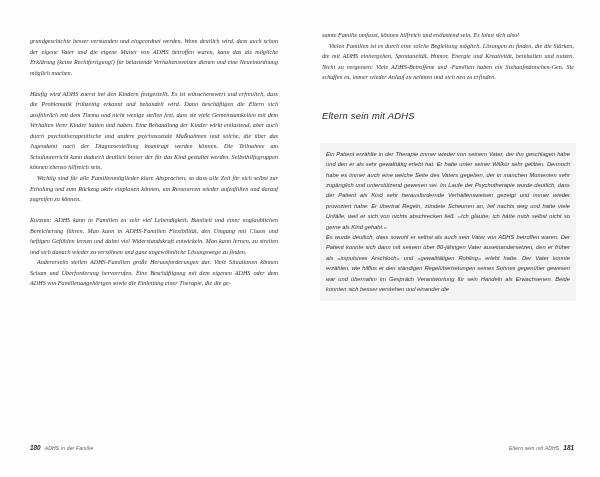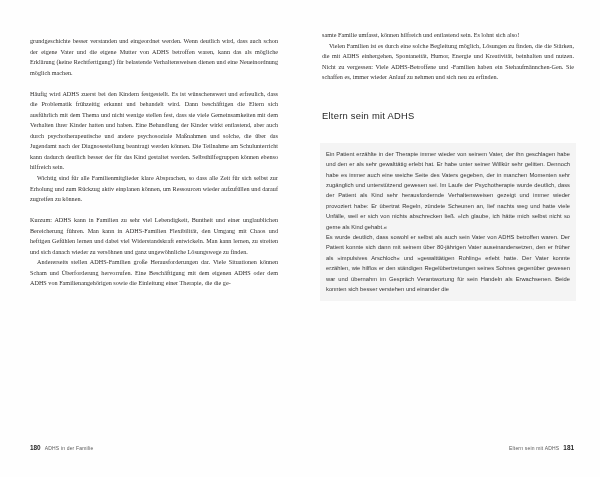--- a/index.html
+++ b/index.html
@@ -23,20 +23,21 @@
     background: #fefefe;
     display: flex;
     box-sizing: border-box;
   }
 
   .page {
     position: relative;
     box-sizing: border-box;
     height: 477px;
     background: #fefefe;
+    font-style: italic;
   }
 
   .page-left {
     width: 300px;
     padding: 36px 22px 0 30px;
   }
 
   .page-right {
     width: 300px;
     padding: 30px 26px 0 22px;

